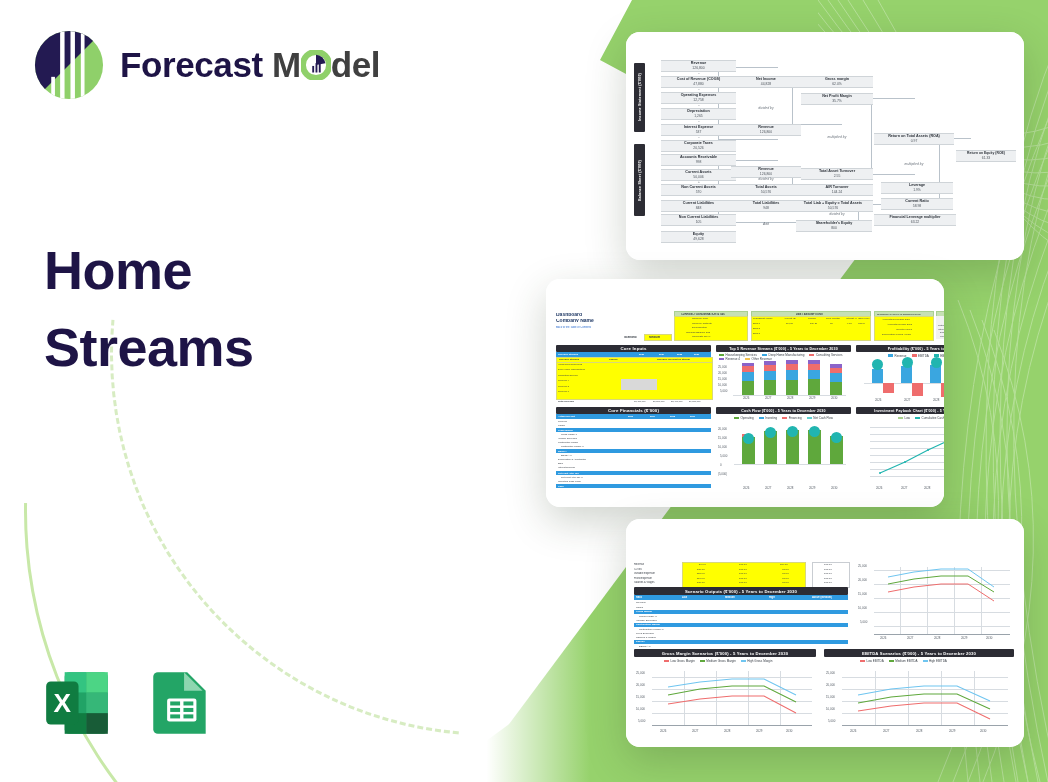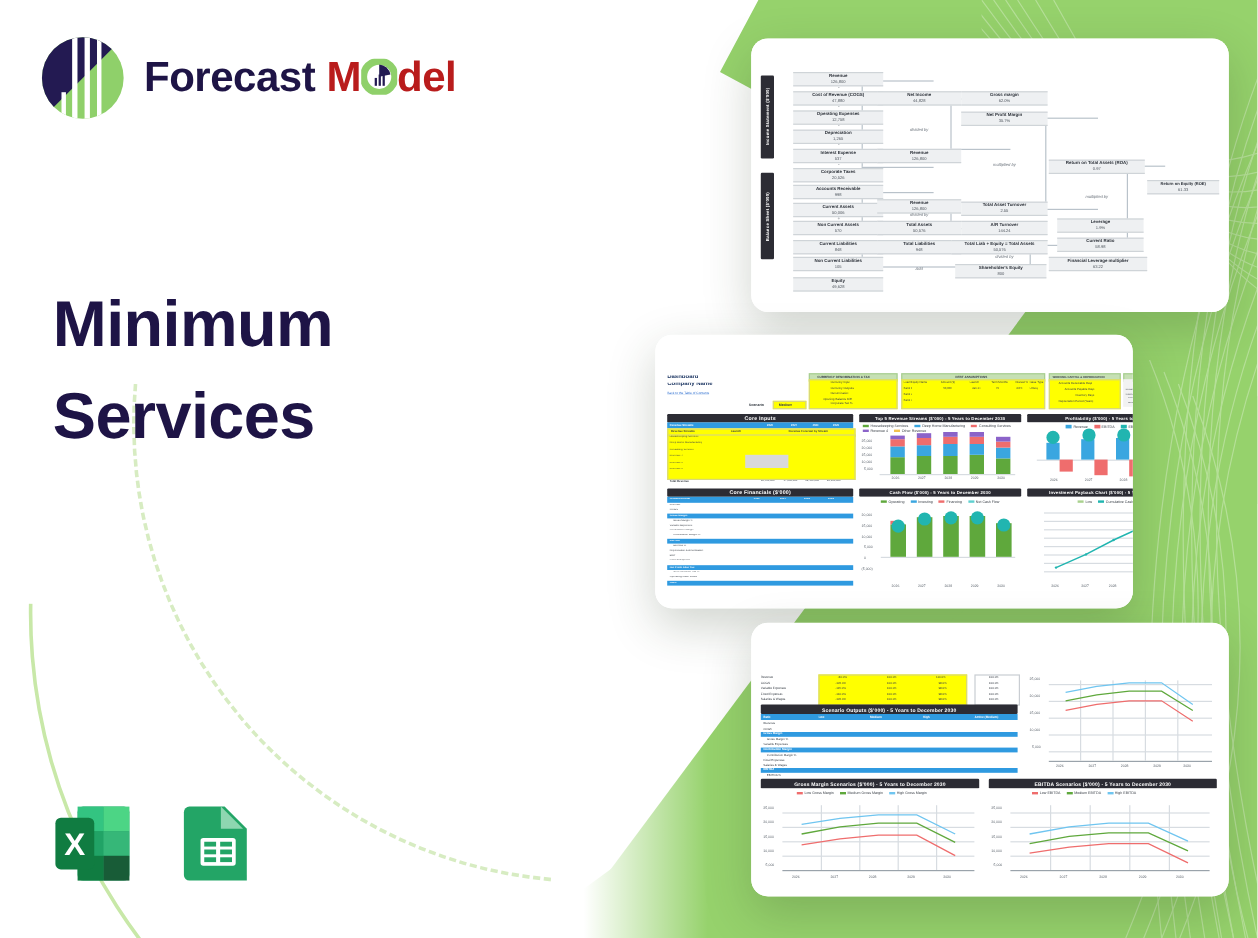--- a/index.html
+++ b/index.html
@@ -42,21 +42,21 @@
   .white-wash{
     position:absolute;left:360px;top:0;width:230px;height:782px;
     background:linear-gradient(90deg,#fff 0%,#fff 55%,rgba(255,255,255,0) 100%);
   }
 
   
   .logo-wrap{position:absolute;left:32px;top:28px;display:flex;align-items:center;gap:14px;}
   .logo-mark{width:74px;height:74px;}
   .logo-text{font-size:35px;font-weight:700;letter-spacing:-.4px;white-space:nowrap;}
   .logo-text .fin{color:#1e1446;}
-  .logo-text .mod{color:#b91c1c;}
+  .logo-text .mod{color:#404040;}
   .logo-o{display:inline-block;width:30px;height:30px;vertical-align:-3px;position:relative;}
 
   .headline{
     position:absolute;left:44px;top:232px;width:400px;
     font-size:54px;line-height:1.42;font-weight:700;color:#1e1446;letter-spacing:-.5px;
   }
 
   .app-icons{position:absolute;left:40px;top:666px;display:flex;gap:30px;align-items:center;}
   .app-icon{width:74px;height:74px;}
 
@@ -179,22 +179,22 @@
               <circle cx="16" cy="16" r="14" fill="none" stroke="#8fd06a" stroke-width="6.5"></circle>
               <path d="M16 5 A11 11 0 0 1 26 14 L16 16 Z" fill="#231a52"></path>
               <rect x="12" y="17" width="2" height="7" fill="#231a52"></rect>
               <rect x="15.5" y="14" width="2" height="10" fill="#231a52"></rect>
               <rect x="19" y="11" width="2" height="13" fill="#231a52"></rect>
             </svg></span>del</span>
     </div>
   </div>
 
   <div class="headline">
-    <div>Minimum</div>
-    <div>Services</div>
+    <div>Home</div>
+    <div>Streams</div>
   </div>
 
   <div class="app-icons">
     <svg class="app-icon" viewBox="0 0 48 48">
       <rect x="16" y="4" width="28" height="40" rx="3" fill="#21a366"></rect>
       <rect x="16" y="4" width="14" height="13.3" fill="#33c481"></rect>
       <rect x="30" y="4" width="14" height="13.3" fill="#4cd585"></rect>
       <rect x="16" y="17.3" width="14" height="13.3" fill="#21a366"></rect>
       <rect x="30" y="17.3" width="14" height="13.3" fill="#36b778"></rect>
       <rect x="16" y="30.6" width="14" height="13.4" fill="#107c41"></rect>

